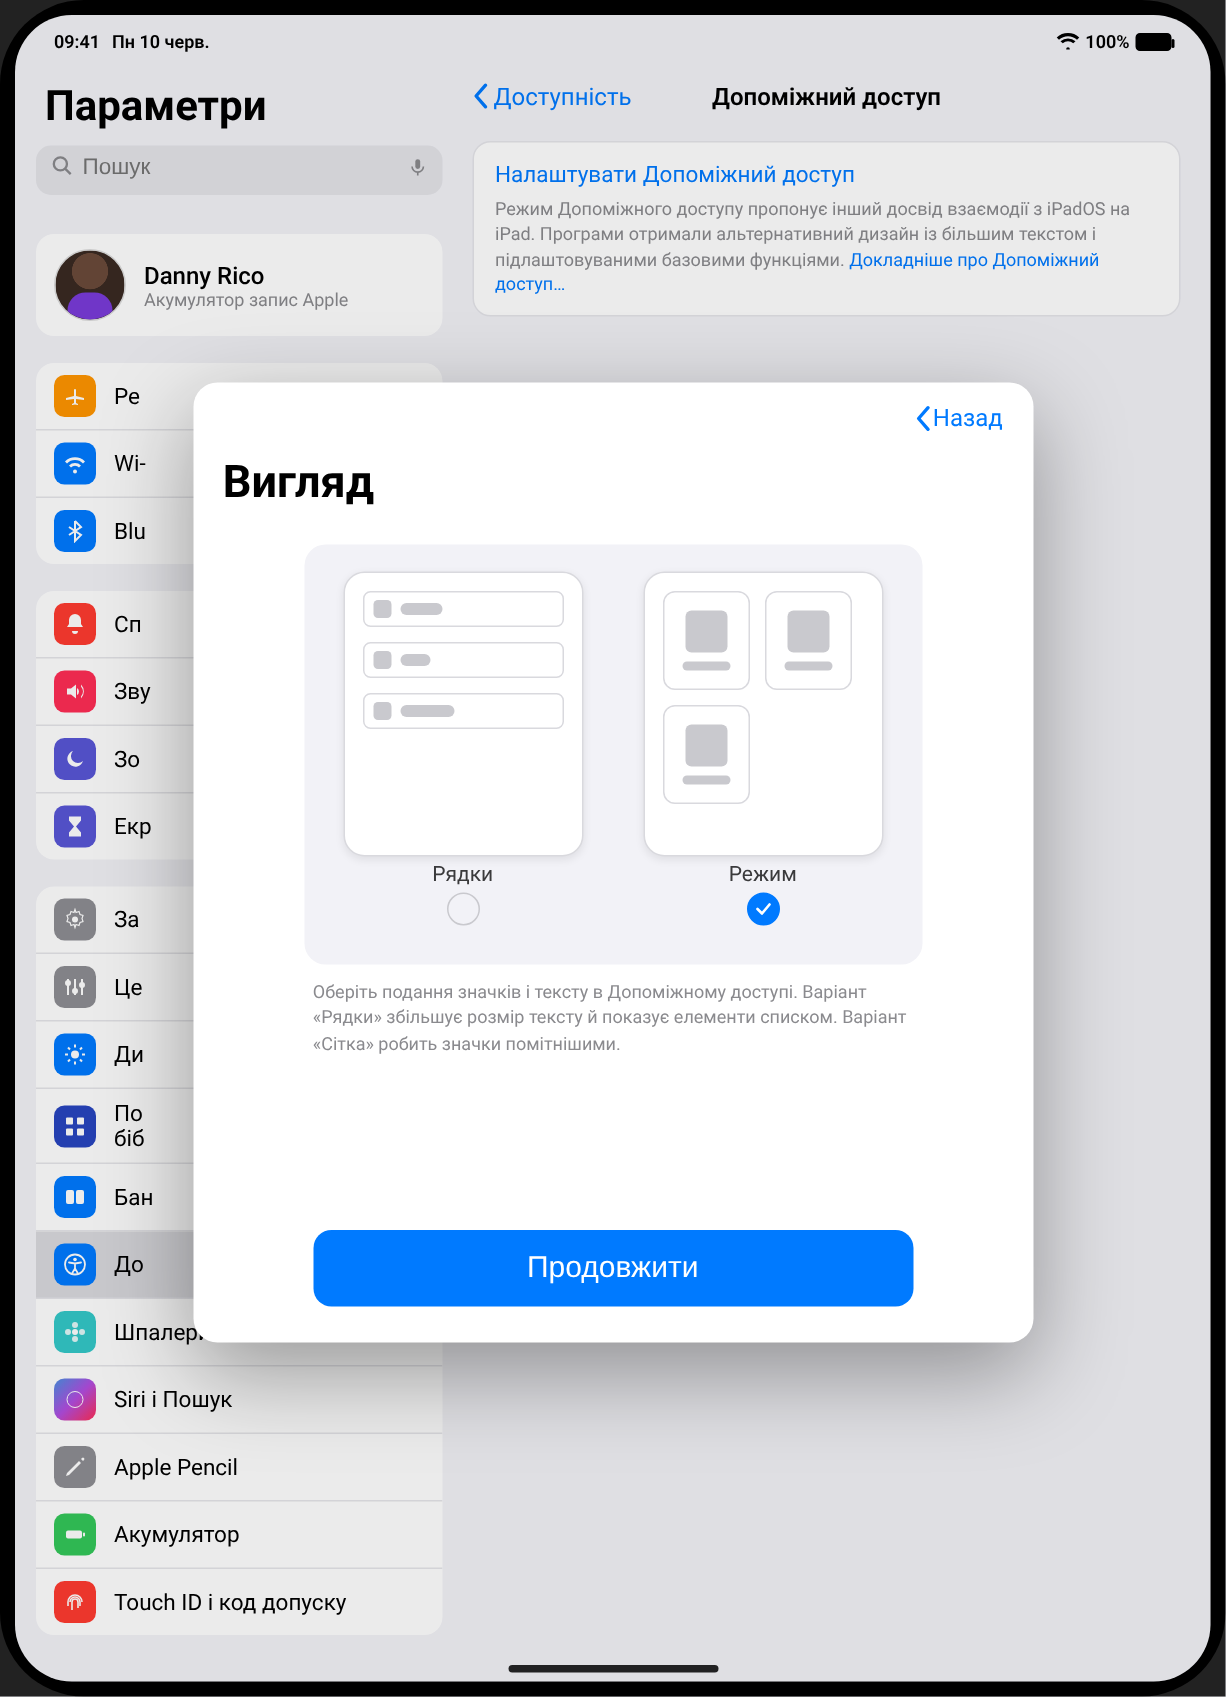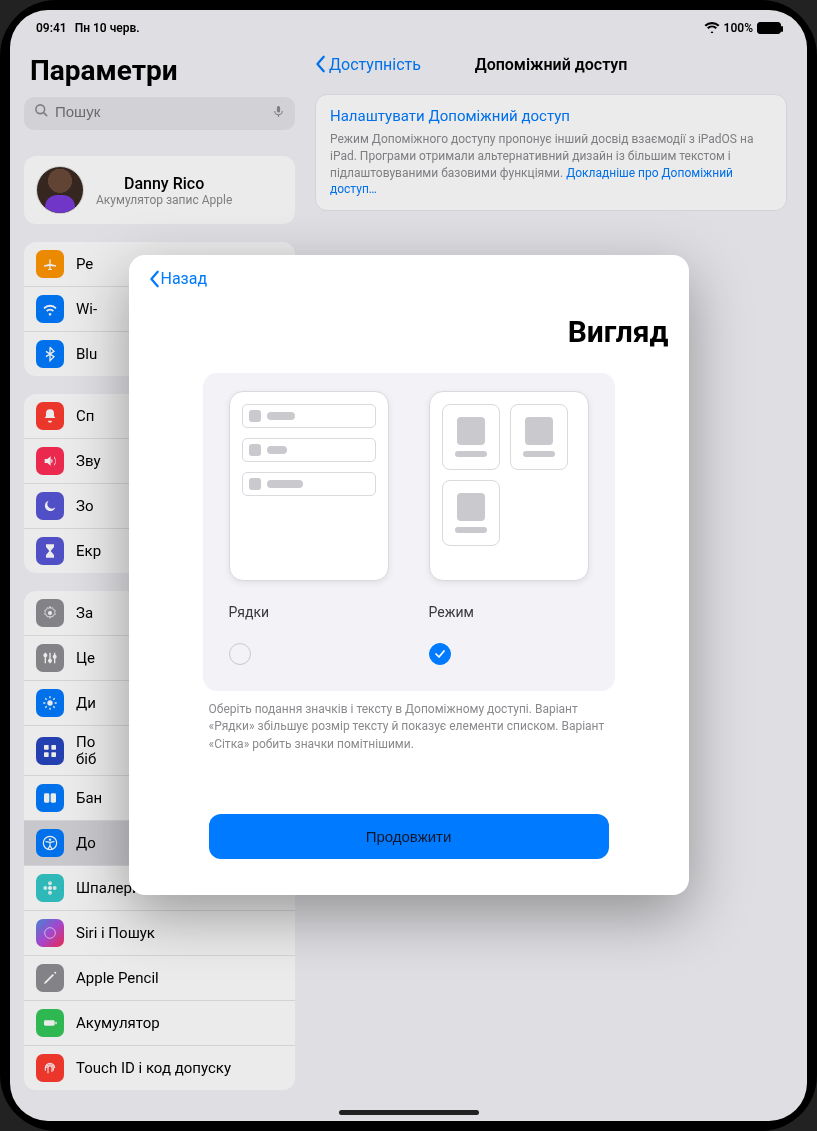--- a/index.html
+++ b/index.html
@@ -82,21 +82,20 @@
     outline: none;
     color: #8a8a8e;
   }
   .mic { color:#8a8a8e; }
 
   .card {
     background: #fff;
     border-radius: 12px;
     overflow: hidden;
     margin-bottom: 18px;
-    text-align: center;
   }
   .user-row {
     display:flex; align-items:center; gap:12px; padding:10px 12px;
   }
   .avatar {
     width:48px; height:48px; border-radius:50%;
     background: radial-gradient(circle at 50% 30%, #6b4a3a 0 30%, #3a2a22 31% 100%);
     border:1px solid #ddd;
     position:relative;
     overflow:hidden;
@@ -165,37 +164,38 @@
     width:560px; height:640px;
     background:#fff;
     border-radius:16px;
     box-shadow:0 20px 60px rgba(0,0,0,0.35);
     z-index:10;
     padding:14px 20px 20px 20px;
     display:flex; flex-direction:column;
   }
   .sheet-back {
     display:flex; align-items:center; color:#007aff; font-size:16px;
-    margin-bottom:26px;
+    margin-bottom:16px;
+    justify-content:flex-end;
   }
   .sheet h2 {
-    text-align:right; font-size:30px; font-weight:700;
+    text-align:left; font-size:30px; font-weight:700;
     margin-bottom:24px;
   }
   .options-wrap{
     background:#f2f2f7;
     border-radius:14px;
     padding:18px 10px 26px 10px;
     margin:0 54px;
   }
   .options {
     display:flex; justify-content:center; gap:40px;
   }
   .opt {
-    display:flex; flex-direction:column; gap:23px;
+    display:flex; flex-direction:column; align-items:center; gap:4px;
   }
   .preview {
     width:160px; height:190px; background:#fff;
     border:1px solid #d9d9de; border-radius:14px;
     padding:12px;
     box-shadow:0 2px 6px rgba(0,0,0,0.08);
   }
   .preview.rows .line{
     height:24px; border:1px solid #d9d9de; border-radius:5px;
     margin-bottom:10px; display:flex; align-items:center; padding:0 6px; gap:6px;
@@ -221,23 +221,23 @@
   .radio.checked{
     background:#007aff; border-color:#007aff;
   }
   .radio.checked svg{ stroke:#fff; }
 
   .hint{
     margin:10px 60px 0 60px;
     font-size:12px; color:#8a8a8e; line-height:1.45;
   }
   .continue{
-    margin:auto 60px 16px 60px;
-    background:#007aff; color:#0f172a;
-    font-size:15px; font-weight:500;
+    margin:auto 60px 4px 60px;
+    background:#007aff; color:#ffffff;
+    font-size:20px; font-weight:500;
     border:none; border-radius:12px;
     padding:14px 0;
   }
 
   .home-indicator{
     position:absolute; bottom:6px; left:50%; transform:translateX(-50%);
     width:140px; height:5px; background:#000; border-radius:3px; opacity:.85;
     z-index:20;
   }
 </style>

